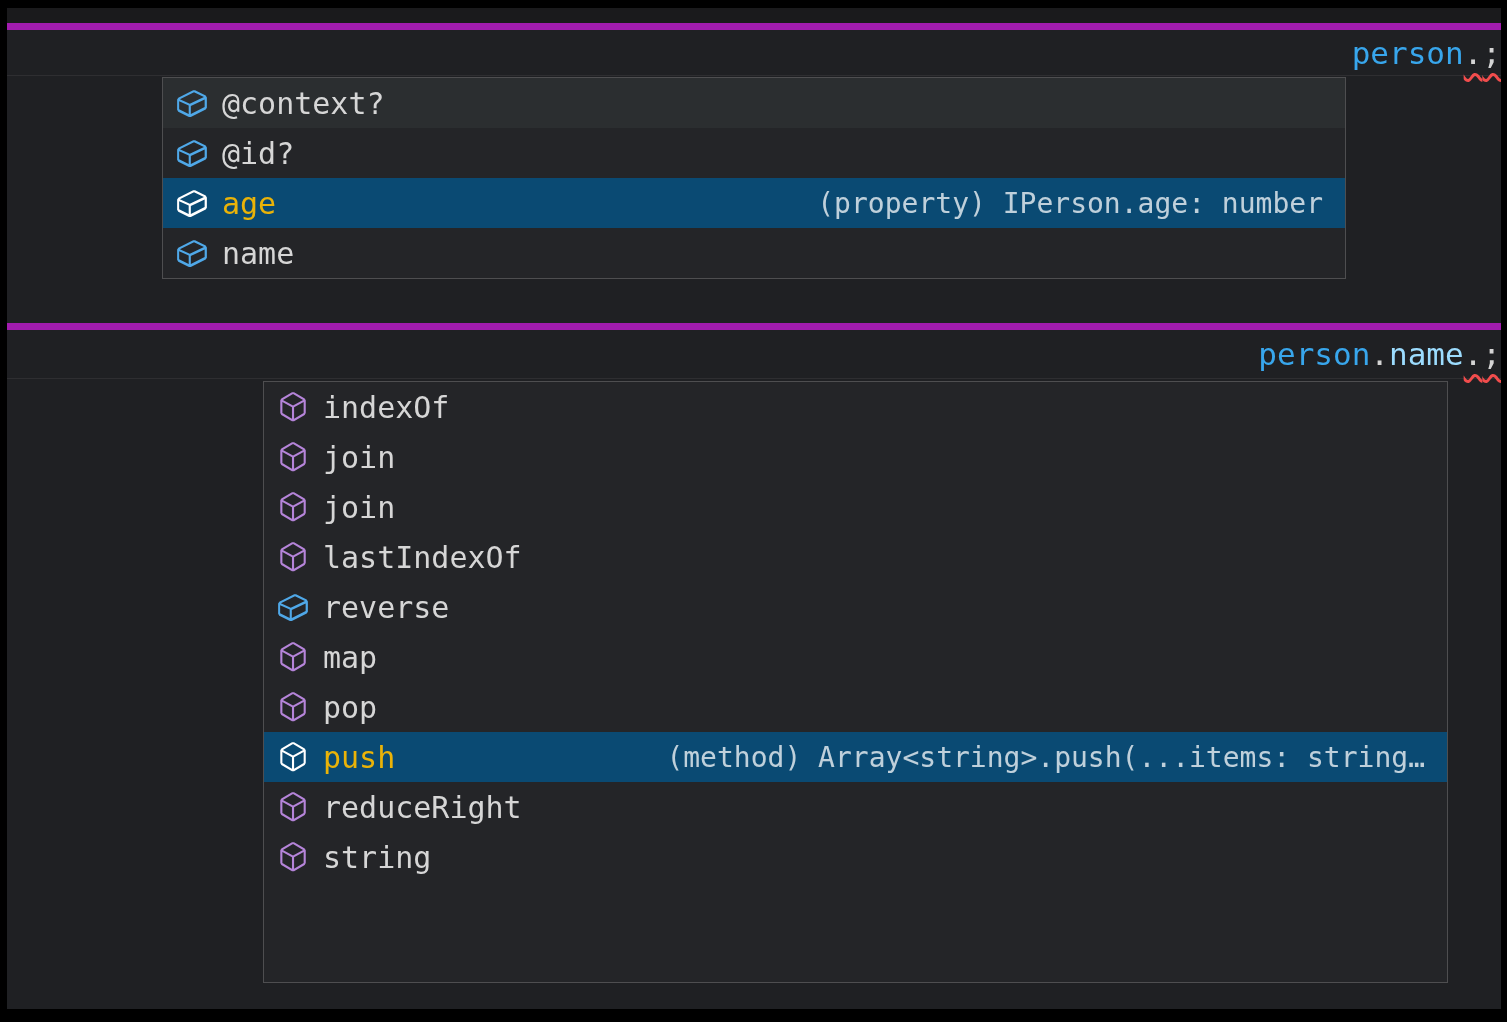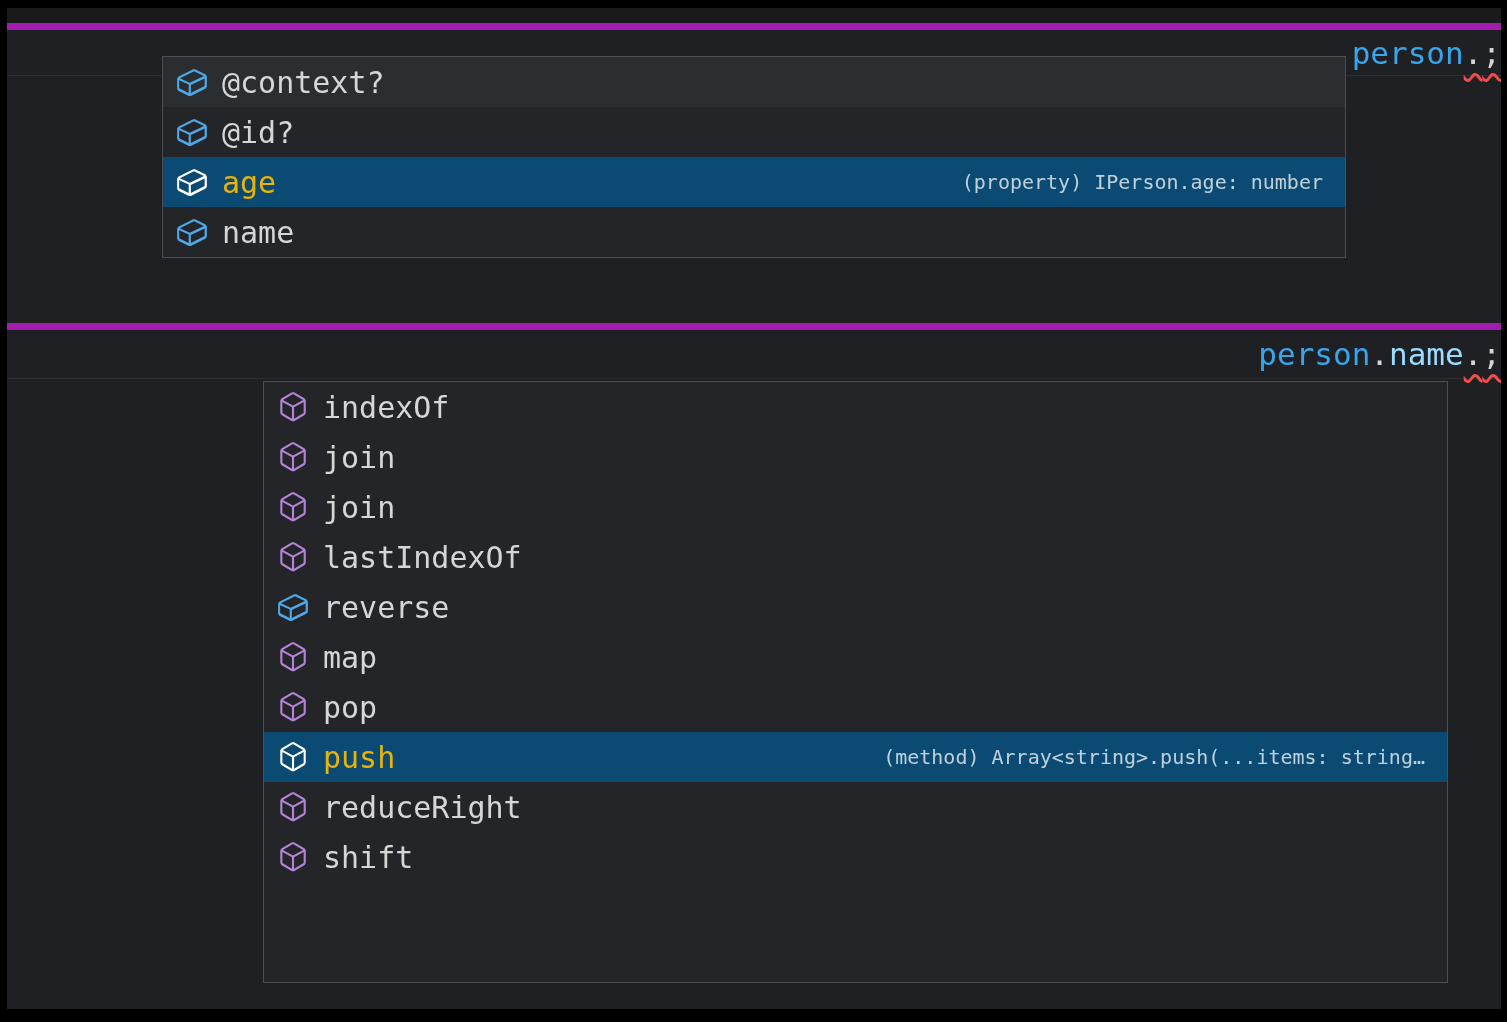--- a/index.html
+++ b/index.html
@@ -13,33 +13,33 @@
              color:#d4d4d4;white-space:pre;justify-content:flex-end;}
   .line1{top:15px;height:45px;}
   .line2{top:315px;height:48px;}
   .tok-var{color:#38a6ec;}
   .tok-prop{color:#9cdcfe;}
   .tok-punct{color:#d4d4d4;}
   .err{text-decoration-line:underline;text-decoration-style:wavy;
        text-decoration-color:#f14c4c;text-decoration-thickness:3px;
        text-underline-offset:9px;text-decoration-skip-ink:none;}
   .suggest{position:absolute;background:#242528;border:1px solid #4e4e50;box-sizing:border-box;}
-  .suggest-1{left:155px;top:48px;width:1184px;height:202px;}
+  .suggest-1{left:155px;top:69px;width:1184px;height:202px;}
   .suggest-2{left:256px;top:373px;width:1185px;height:602px;}
   .row{display:flex;align-items:center;height:50px;padding:0 22px 0 12px;cursor:pointer;}
   .row.hovered{background:#2b2e30;}
   .row.selected{background:#0a4a73;}
   .icon{width:34px;height:34px;margin-right:13px;flex:0 0 auto;display:inline-flex;}
   .icon svg{width:34px;height:34px;display:block;}
   .icon.field{color:#4fa8e8;}
   .icon.method{color:#b584d9;}
   .row.selected .icon{color:#ffffff;}
   .label{font-size:30px;color:#d6d6d6;white-space:pre;}
   .row.selected .label{color:#eab308;}
-  .detail{margin-left:auto;font-size:20px;color:rgba(255,255,255,0.74);white-space:pre;}
+  .detail{margin-left:auto;font-size:28px;color:rgba(255,255,255,0.74);white-space:pre;}
 </style>
 </head>
 <body>
 
 <svg width="0" height="0" style="position:absolute" aria-hidden="true">
   <defs>
     <symbol id="ic-field" viewBox="0 0 16 16">
       <path fill="currentColor" d="M14.45 4.5l-5-2.5h-.9l-7 3.5-.55.9v4.8l.55.9 5 2.5h.9l7-3.5.55-.9V5.4l-.55-.9zm-8 8.64l-4.5-2.25V7.17l4.5 2v3.97zm.5-4.8L2.29 6.23l6.66-3.34 4.67 2.34-6.67 3.11zm7 1.55l-6.5 3.25V9.36l6.5-3v3.53z"></path>
     </symbol>
     <symbol id="ic-method" viewBox="0 0 16 16">
@@ -169,18 +169,18 @@
             </svg>
           </span>
         <span class="label">reduceRight</span>
       </div>
       <div class="row">
         <span class="icon method">
             <svg>
               <use href="#ic-method"></use>
             </svg>
           </span>
-        <span class="label">shift</span>
+        <span class="label">string</span>
       </div>
     </div>
 
   </div>
 </div>
 
 </body></html>

